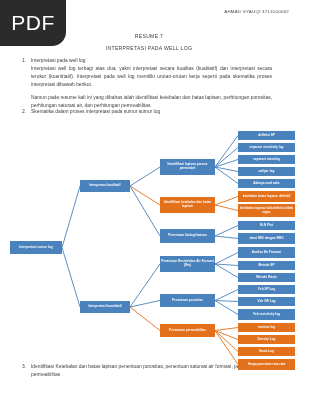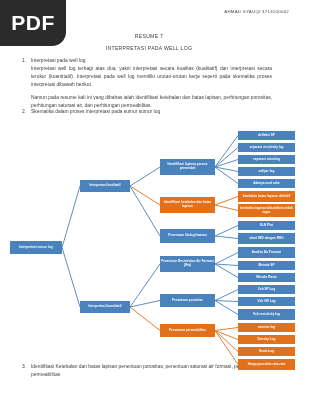--- a/index.html
+++ b/index.html
@@ -21,21 +21,21 @@
   #pdf-badge {
     position: absolute;
     left: 0;
     top: 0;
     width: 66px;
     height: 46px;
     background: #2b2b2b;
     border-bottom-right-radius: 14px;
     color: #ffffff;
     font-size: 21px;
-    font-weight: bold;
+    font-weight: normal;
     letter-spacing: 0.5px;
     display: flex;
     align-items: center;
     justify-content: center;
     z-index: 40;
   }
 
   
   #author-line {
     position: absolute;

